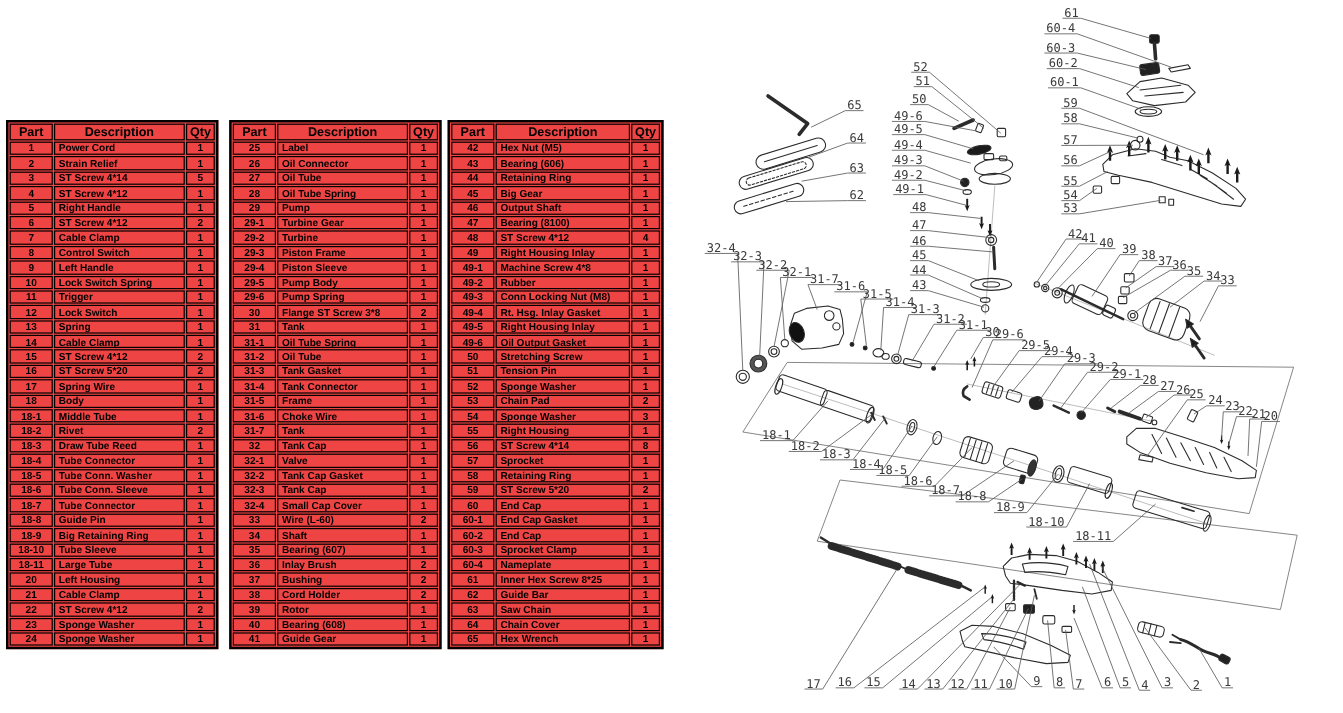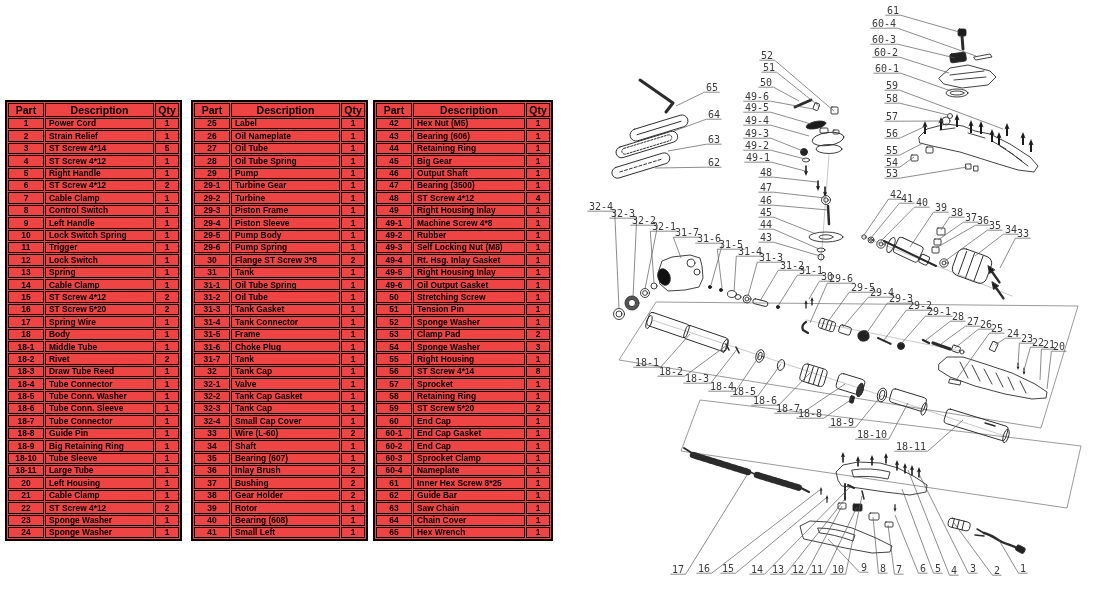--- a/index.html
+++ b/index.html
@@ -229,21 +229,21 @@
         </tr>
       </thead>
       <tbody>
         <tr>
           <td class="part">25</td>
           <td class="desc">Label</td>
           <td class="qty">1</td>
         </tr>
         <tr>
           <td class="part">26</td>
-          <td class="desc">Oil Nameplate</td>
+          <td class="desc">Oil Connector</td>
           <td class="qty">1</td>
         </tr>
         <tr>
           <td class="part">27</td>
           <td class="desc">Oil Tube</td>
           <td class="qty">1</td>
         </tr>
         <tr>
           <td class="part">28</td>
           <td class="desc">Oil Tube Spring</td>
@@ -314,21 +314,21 @@
           <td class="desc">Tank Connector</td>
           <td class="qty">1</td>
         </tr>
         <tr>
           <td class="part">31-5</td>
           <td class="desc">Frame</td>
           <td class="qty">1</td>
         </tr>
         <tr>
           <td class="part">31-6</td>
-          <td class="desc">Choke Plug</td>
+          <td class="desc">Choke Wire</td>
           <td class="qty">1</td>
         </tr>
         <tr>
           <td class="part">31-7</td>
           <td class="desc">Tank</td>
           <td class="qty">1</td>
         </tr>
         <tr>
           <td class="part">32</td>
           <td class="desc">Tank Cap</td>
@@ -374,36 +374,36 @@
           <td class="desc">Inlay Brush</td>
           <td class="qty">2</td>
         </tr>
         <tr>
           <td class="part">37</td>
           <td class="desc">Bushing</td>
           <td class="qty">2</td>
         </tr>
         <tr>
           <td class="part">38</td>
-          <td class="desc">Gear Holder</td>
+          <td class="desc">Cord Holder</td>
           <td class="qty">2</td>
         </tr>
         <tr>
           <td class="part">39</td>
           <td class="desc">Rotor</td>
           <td class="qty">1</td>
         </tr>
         <tr>
           <td class="part">40</td>
           <td class="desc">Bearing (608)</td>
           <td class="qty">1</td>
         </tr>
         <tr>
           <td class="part">41</td>
-          <td class="desc">Small Left</td>
+          <td class="desc">Guide Gear</td>
           <td class="qty">1</td>
         </tr>
       </tbody>
     </table>
   <table id="t3" class="ptable">
     <colgroup>
         <col class="c-part">
         <col>
         <col class="c-qty">
       </colgroup>
@@ -435,21 +435,21 @@
           <td class="desc">Big Gear</td>
           <td class="qty">1</td>
         </tr>
         <tr>
           <td class="part">46</td>
           <td class="desc">Output Shaft</td>
           <td class="qty">1</td>
         </tr>
         <tr>
           <td class="part">47</td>
-          <td class="desc">Bearing (3500)</td>
+          <td class="desc">Bearing (8100)</td>
           <td class="qty">1</td>
         </tr>
         <tr>
           <td class="part">48</td>
           <td class="desc">ST Screw 4*12</td>
           <td class="qty">4</td>
         </tr>
         <tr>
           <td class="part">49</td>
           <td class="desc">Right Housing Inlay</td>
@@ -460,21 +460,21 @@
           <td class="desc">Machine Screw 4*8</td>
           <td class="qty">1</td>
         </tr>
         <tr>
           <td class="part">49-2</td>
           <td class="desc">Rubber</td>
           <td class="qty">1</td>
         </tr>
         <tr>
           <td class="part">49-3</td>
-          <td class="desc">Self Locking Nut (M8)</td>
+          <td class="desc">Conn Locking Nut (M8)</td>
           <td class="qty">1</td>
         </tr>
         <tr>
           <td class="part">49-4</td>
           <td class="desc">Rt. Hsg. Inlay Gasket</td>
           <td class="qty">1</td>
         </tr>
         <tr>
           <td class="part">49-5</td>
           <td class="desc">Right Housing Inlay</td>
@@ -495,21 +495,21 @@
           <td class="desc">Tension Pin</td>
           <td class="qty">1</td>
         </tr>
         <tr>
           <td class="part">52</td>
           <td class="desc">Sponge Washer</td>
           <td class="qty">1</td>
         </tr>
         <tr>
           <td class="part">53</td>
-          <td class="desc">Clamp Pad</td>
+          <td class="desc">Chain Pad</td>
           <td class="qty">2</td>
         </tr>
         <tr>
           <td class="part">54</td>
           <td class="desc">Sponge Washer</td>
           <td class="qty">3</td>
         </tr>
         <tr>
           <td class="part">55</td>
           <td class="desc">Right Housing</td>

